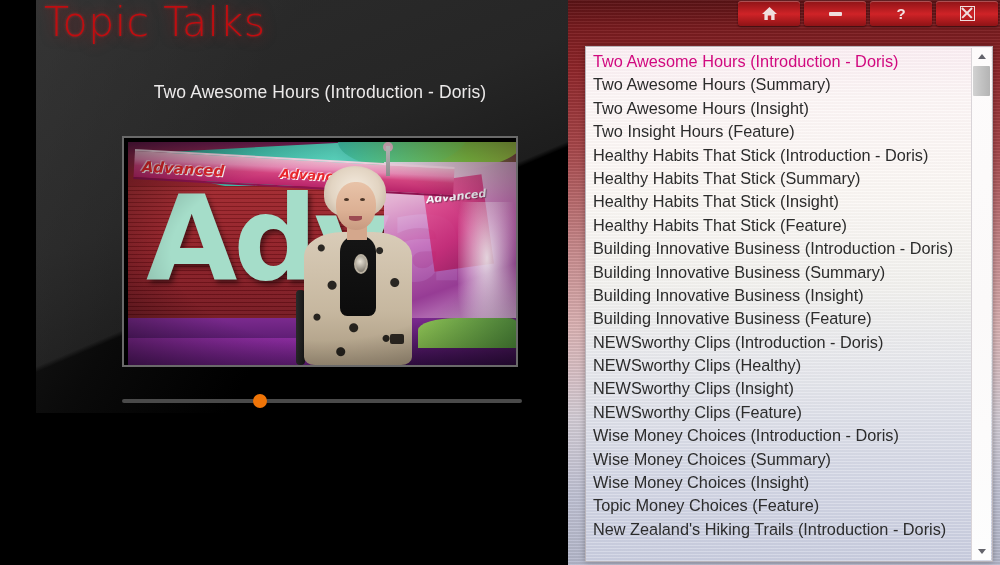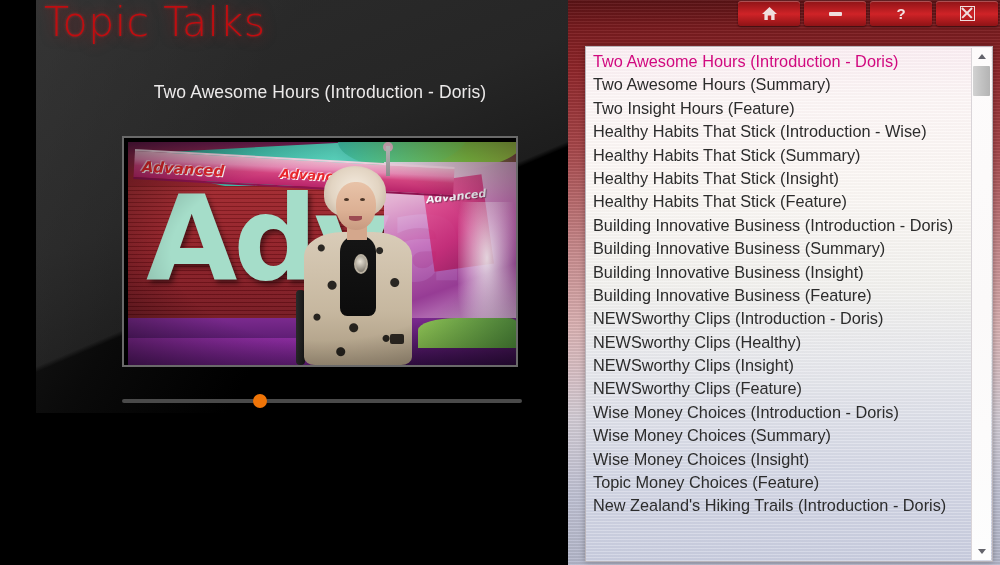--- a/index.html
+++ b/index.html
@@ -629,22 +629,23 @@
       </div>
       <div class="tb-btn">
         <span class="closebox"></span>
       </div>
     </div>
 
     <div id="listbox">
       <div id="list-items">
           <div class="list-item selected">Two Awesome Hours (Introduction - Doris)</div>
           <div class="list-item">Two Awesome Hours (Summary)</div>
+          <div class="list-item">Two Awesome Hours (Insight)</div>
           <div class="list-item">Two Insight Hours (Feature)</div>
-          <div class="list-item">Healthy Habits That Stick (Introduction - Wise)</div>
+          <div class="list-item">Healthy Habits That Stick (Introduction - Doris)</div>
           <div class="list-item">Healthy Habits That Stick (Summary)</div>
           <div class="list-item">Healthy Habits That Stick (Insight)</div>
           <div class="list-item">Healthy Habits That Stick (Feature)</div>
           <div class="list-item">Building Innovative Business (Introduction - Doris)</div>
           <div class="list-item">Building Innovative Business (Summary)</div>
           <div class="list-item">Building Innovative Business (Insight)</div>
           <div class="list-item">Building Innovative Business (Feature)</div>
           <div class="list-item">NEWSworthy Clips (Introduction - Doris)</div>
           <div class="list-item">NEWSworthy Clips (Healthy)</div>
           <div class="list-item">NEWSworthy Clips (Insight)</div>

